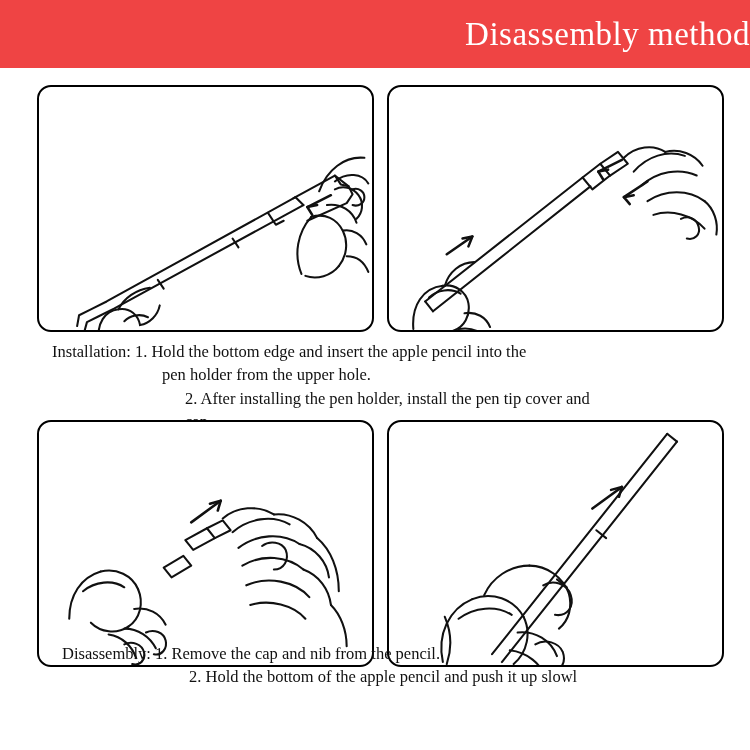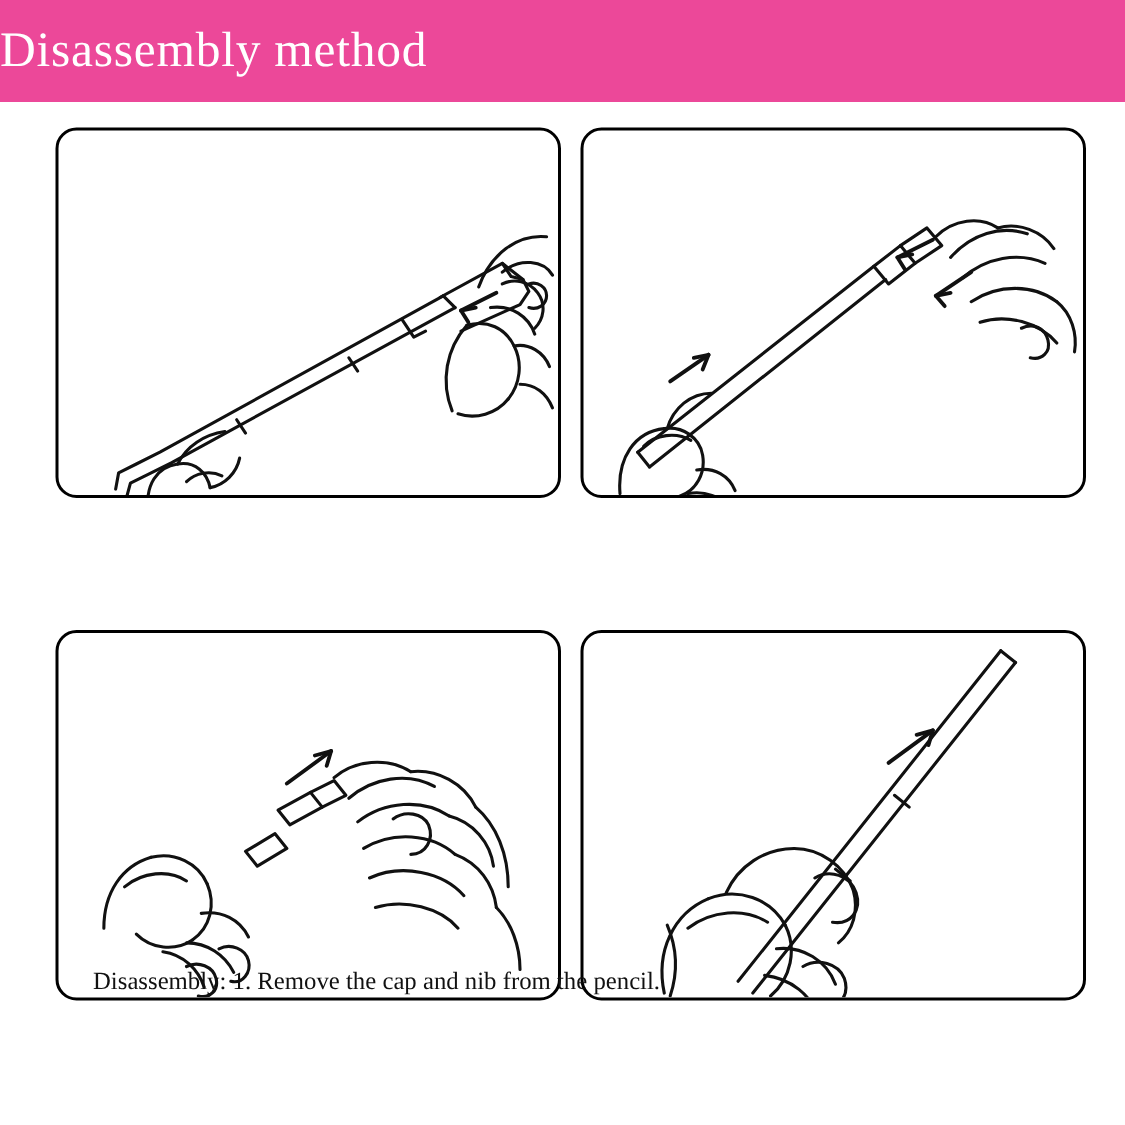--- a/index.html
+++ b/index.html
@@ -20,24 +20,24 @@
     position: relative;
     background: #ffffff;
   }
   
   .header-bar {
     position: absolute;
     left: 0;
     top: 0;
     width: 750px;
     height: 68px;
-    background: #ec4899;
+    background: #ef4444;
     display: flex;
     align-items: center;
-    justify-content: flex-start;
+    justify-content: flex-end;
   }
   .header-title {
     color: #ffffff;
     font-family: "Liberation Serif", serif;
     font-size: 33px;
     letter-spacing: 0.5px;
     font-weight: 400;
   }
   
   .panel-row {
@@ -163,20 +163,26 @@
           <path d="M236 74 L212 86" stroke-width="2.6"></path>
           <path d="M212 86 L222 84 M212 86 L217 94" stroke-width="2.6"></path>
 
           <path d="M58 170 L84 152" stroke-width="2.6"></path>
           <path d="M84 152 L74 154 M84 152 L80 162" stroke-width="2.6"></path>
         </g>
       </svg>
     </div>
   </div>
 
+  <div class="caption-block caption-install">
+    <span class="cap-line cap-indent-1">Installation: 1. Hold the bottom edge and insert the apple pencil into the</span>
+    <span class="cap-line cap-indent-2">pen holder from the upper hole.</span>
+    <span class="cap-line cap-indent-3">2. After installing the pen holder, install the pen tip cover and</span>
+    <span class="cap-line cap-indent-4">cap</span>
+  </div>
 
   <div class="panel-row row2">
 
     <div class="panel panel-a">
       <svg class="art" viewBox="0 0 337 247">
         <g fill="none" stroke="#111111" stroke-width="2.1" stroke-linecap="round" stroke-linejoin="round">
 
           <path d="M148 120 L170 108 L178 118 L156 130 Z"></path>
           <path d="M170 108 L186 100 L194 110 L178 118"></path>
 
@@ -243,15 +249,16 @@
 
           <path d="M206 88 L236 66" stroke-width="2.6"></path>
           <path d="M236 66 L225 69 M236 66 L233 76" stroke-width="2.6"></path>
         </g>
       </svg>
     </div>
   </div>
 
   <div class="caption-block caption-disassembly">
     <span class="cap-line cap-d1">Disassembly: 1. Remove the cap and nib from the pencil.</span>
+    <span class="cap-line cap-d2">2. Hold the bottom of the apple pencil and push it up slowl</span>
   </div>
 
 </div>
 
 </body></html>

